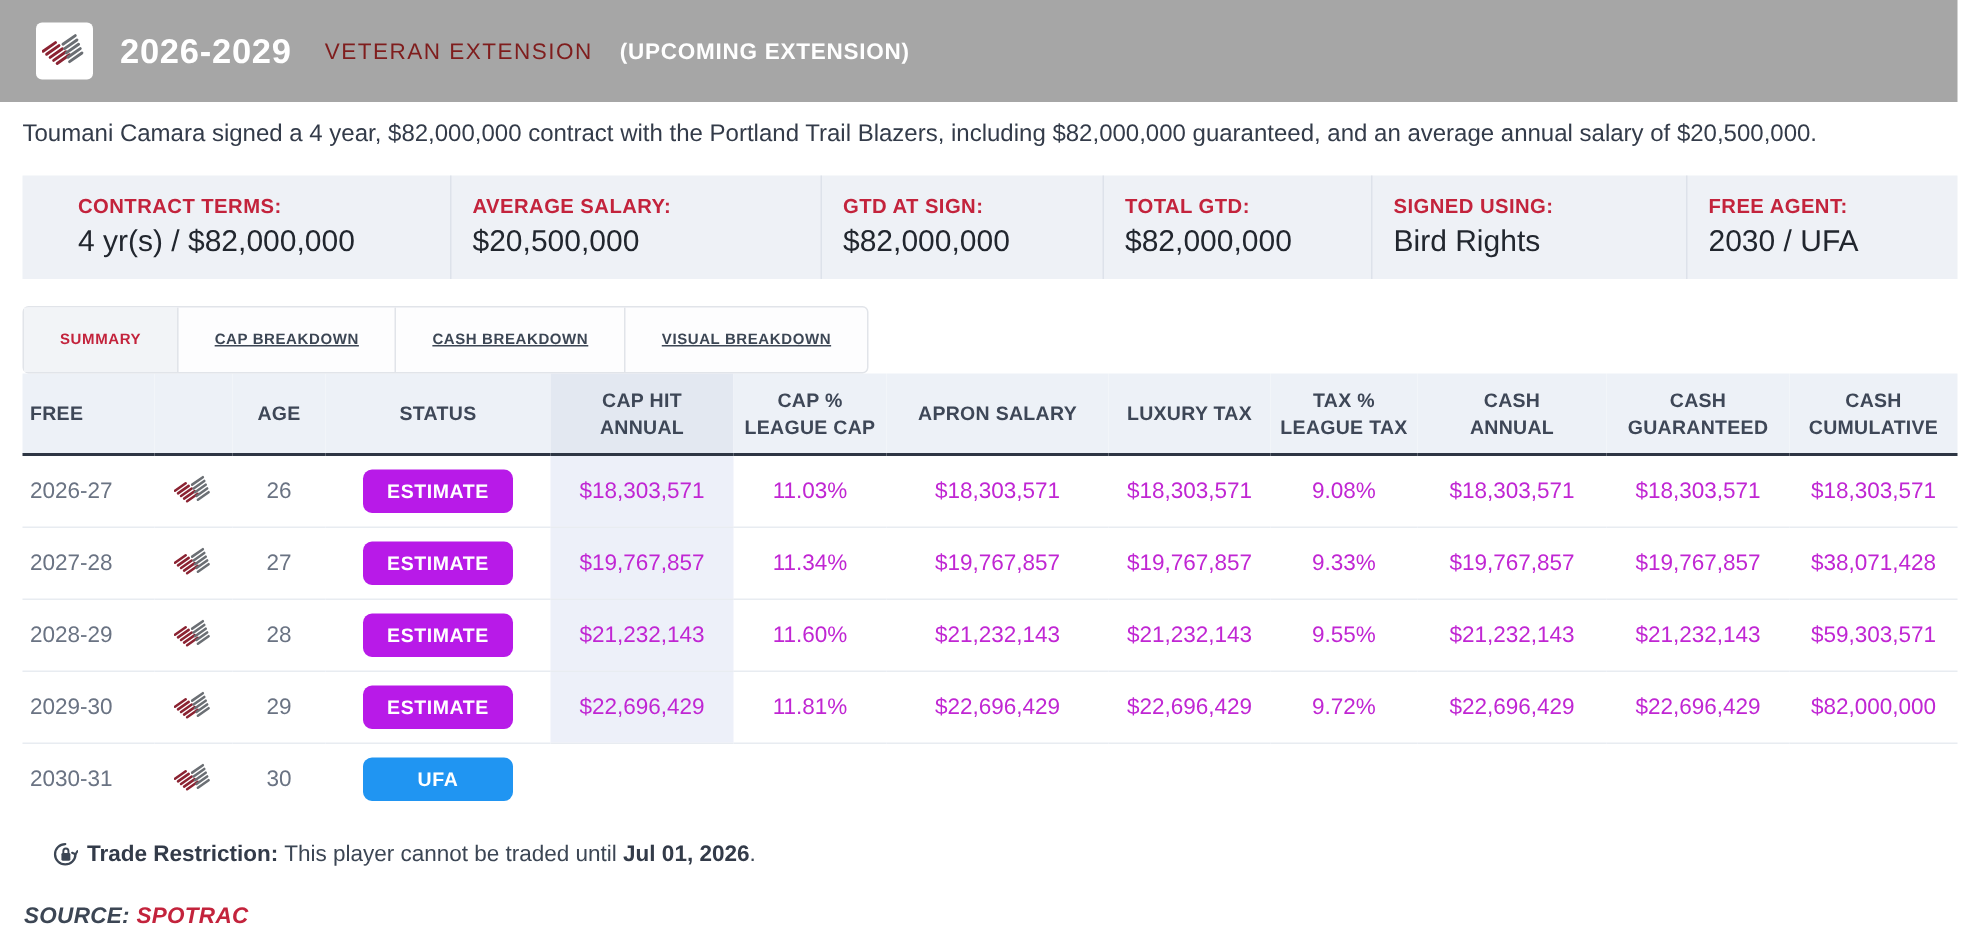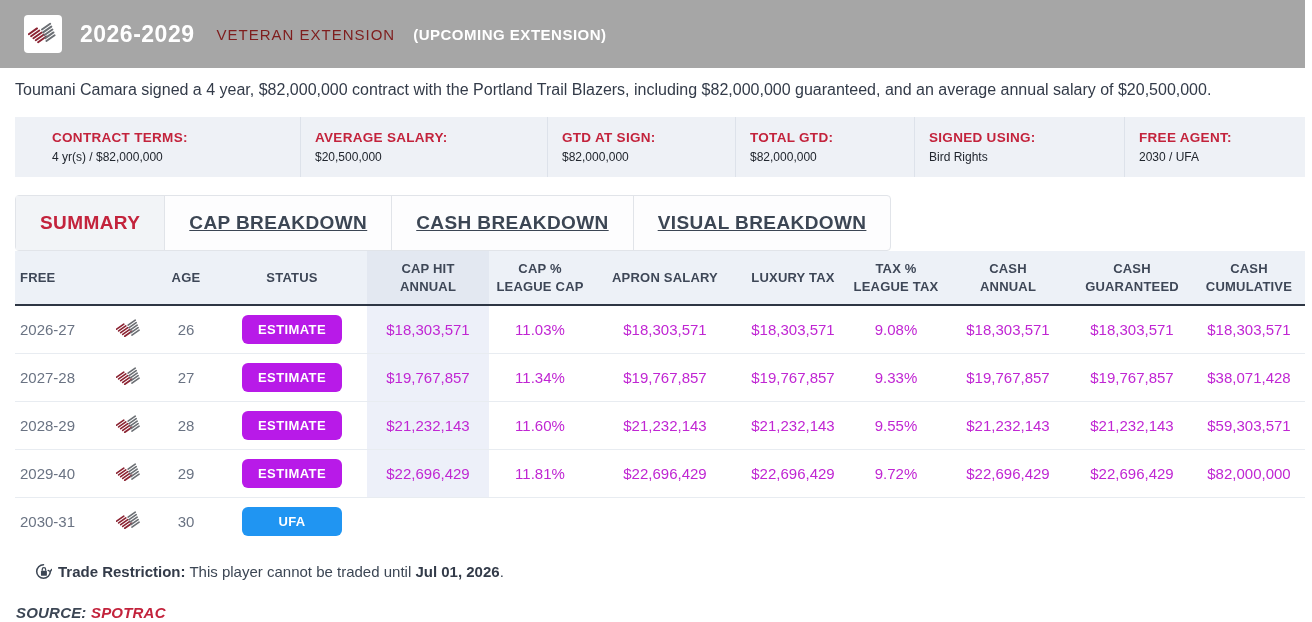--- a/index.html
+++ b/index.html
@@ -30,29 +30,29 @@
 
   
   .terms-strip {
     display:grid;
     grid-template-columns: 285px 247px 188px 179px 210px 181px;
     background:#eef1f6; margin-bottom:18px; width:1290px;
   }
   .term-cell { padding:13px 0 13px 14px; border-left:1px solid #dde2ea; }
   .term-cell:first-child { border-left:none;padding-left:37px; }
   .term-label { color:#c3233c; font-weight:bold; font-size:13.5px; letter-spacing:.3px; margin-bottom:5px; }
-  .term-value { color:#21262e; font-size:12px; }
+  .term-value { color:#21262e; font-size:20px; }
 
   
   .tabs {
     display:inline-flex; border:1px solid #e1e4e9; border-radius:4px;
     background:#fdfdfe; margin-bottom:0;
   }
   .tab {
-    padding:16px 24px; font-size:19px; font-weight:bold; letter-spacing:.4px;
+    padding:16px 24px; font-size:10px; font-weight:bold; letter-spacing:.4px;
     color:#3c4654; text-decoration:underline; cursor:pointer;
     border-right:1px solid #e1e4e9; background:transparent;
   }
   .tab:last-child { border-right:none; }
   .tab.active {
     color:#c3233c; text-decoration:none; background:#f2f4f7;
   }
 
   
   table.salary { border-collapse:collapse; table-layout:fixed; width:1290px; margin-top:0; }
@@ -246,21 +246,21 @@
         <td class="hl val">$21,232,143</td>
         <td class="val">11.60%</td>
         <td class="val">$21,232,143</td>
         <td class="val">$21,232,143</td>
         <td class="val">9.55%</td>
         <td class="val">$21,232,143</td>
         <td class="val">$21,232,143</td>
         <td class="val">$59,303,571</td>
       </tr>
       <tr>
-        <td class="col-year">2029-40</td>
+        <td class="col-year">2029-30</td>
         <td><svg class="team-logo" width="26" height="26" viewBox="0 0 40 40">
               <use href="#blazers-pinwheel"></use>
             </svg></td>
         <td class="col-age">29</td>
         <td><span class="badge badge-estimate">ESTIMATE</span></td>
         <td class="hl val">$22,696,429</td>
         <td class="val">11.81%</td>
         <td class="val">$22,696,429</td>
         <td class="val">$22,696,429</td>
         <td class="val">9.72%</td>

